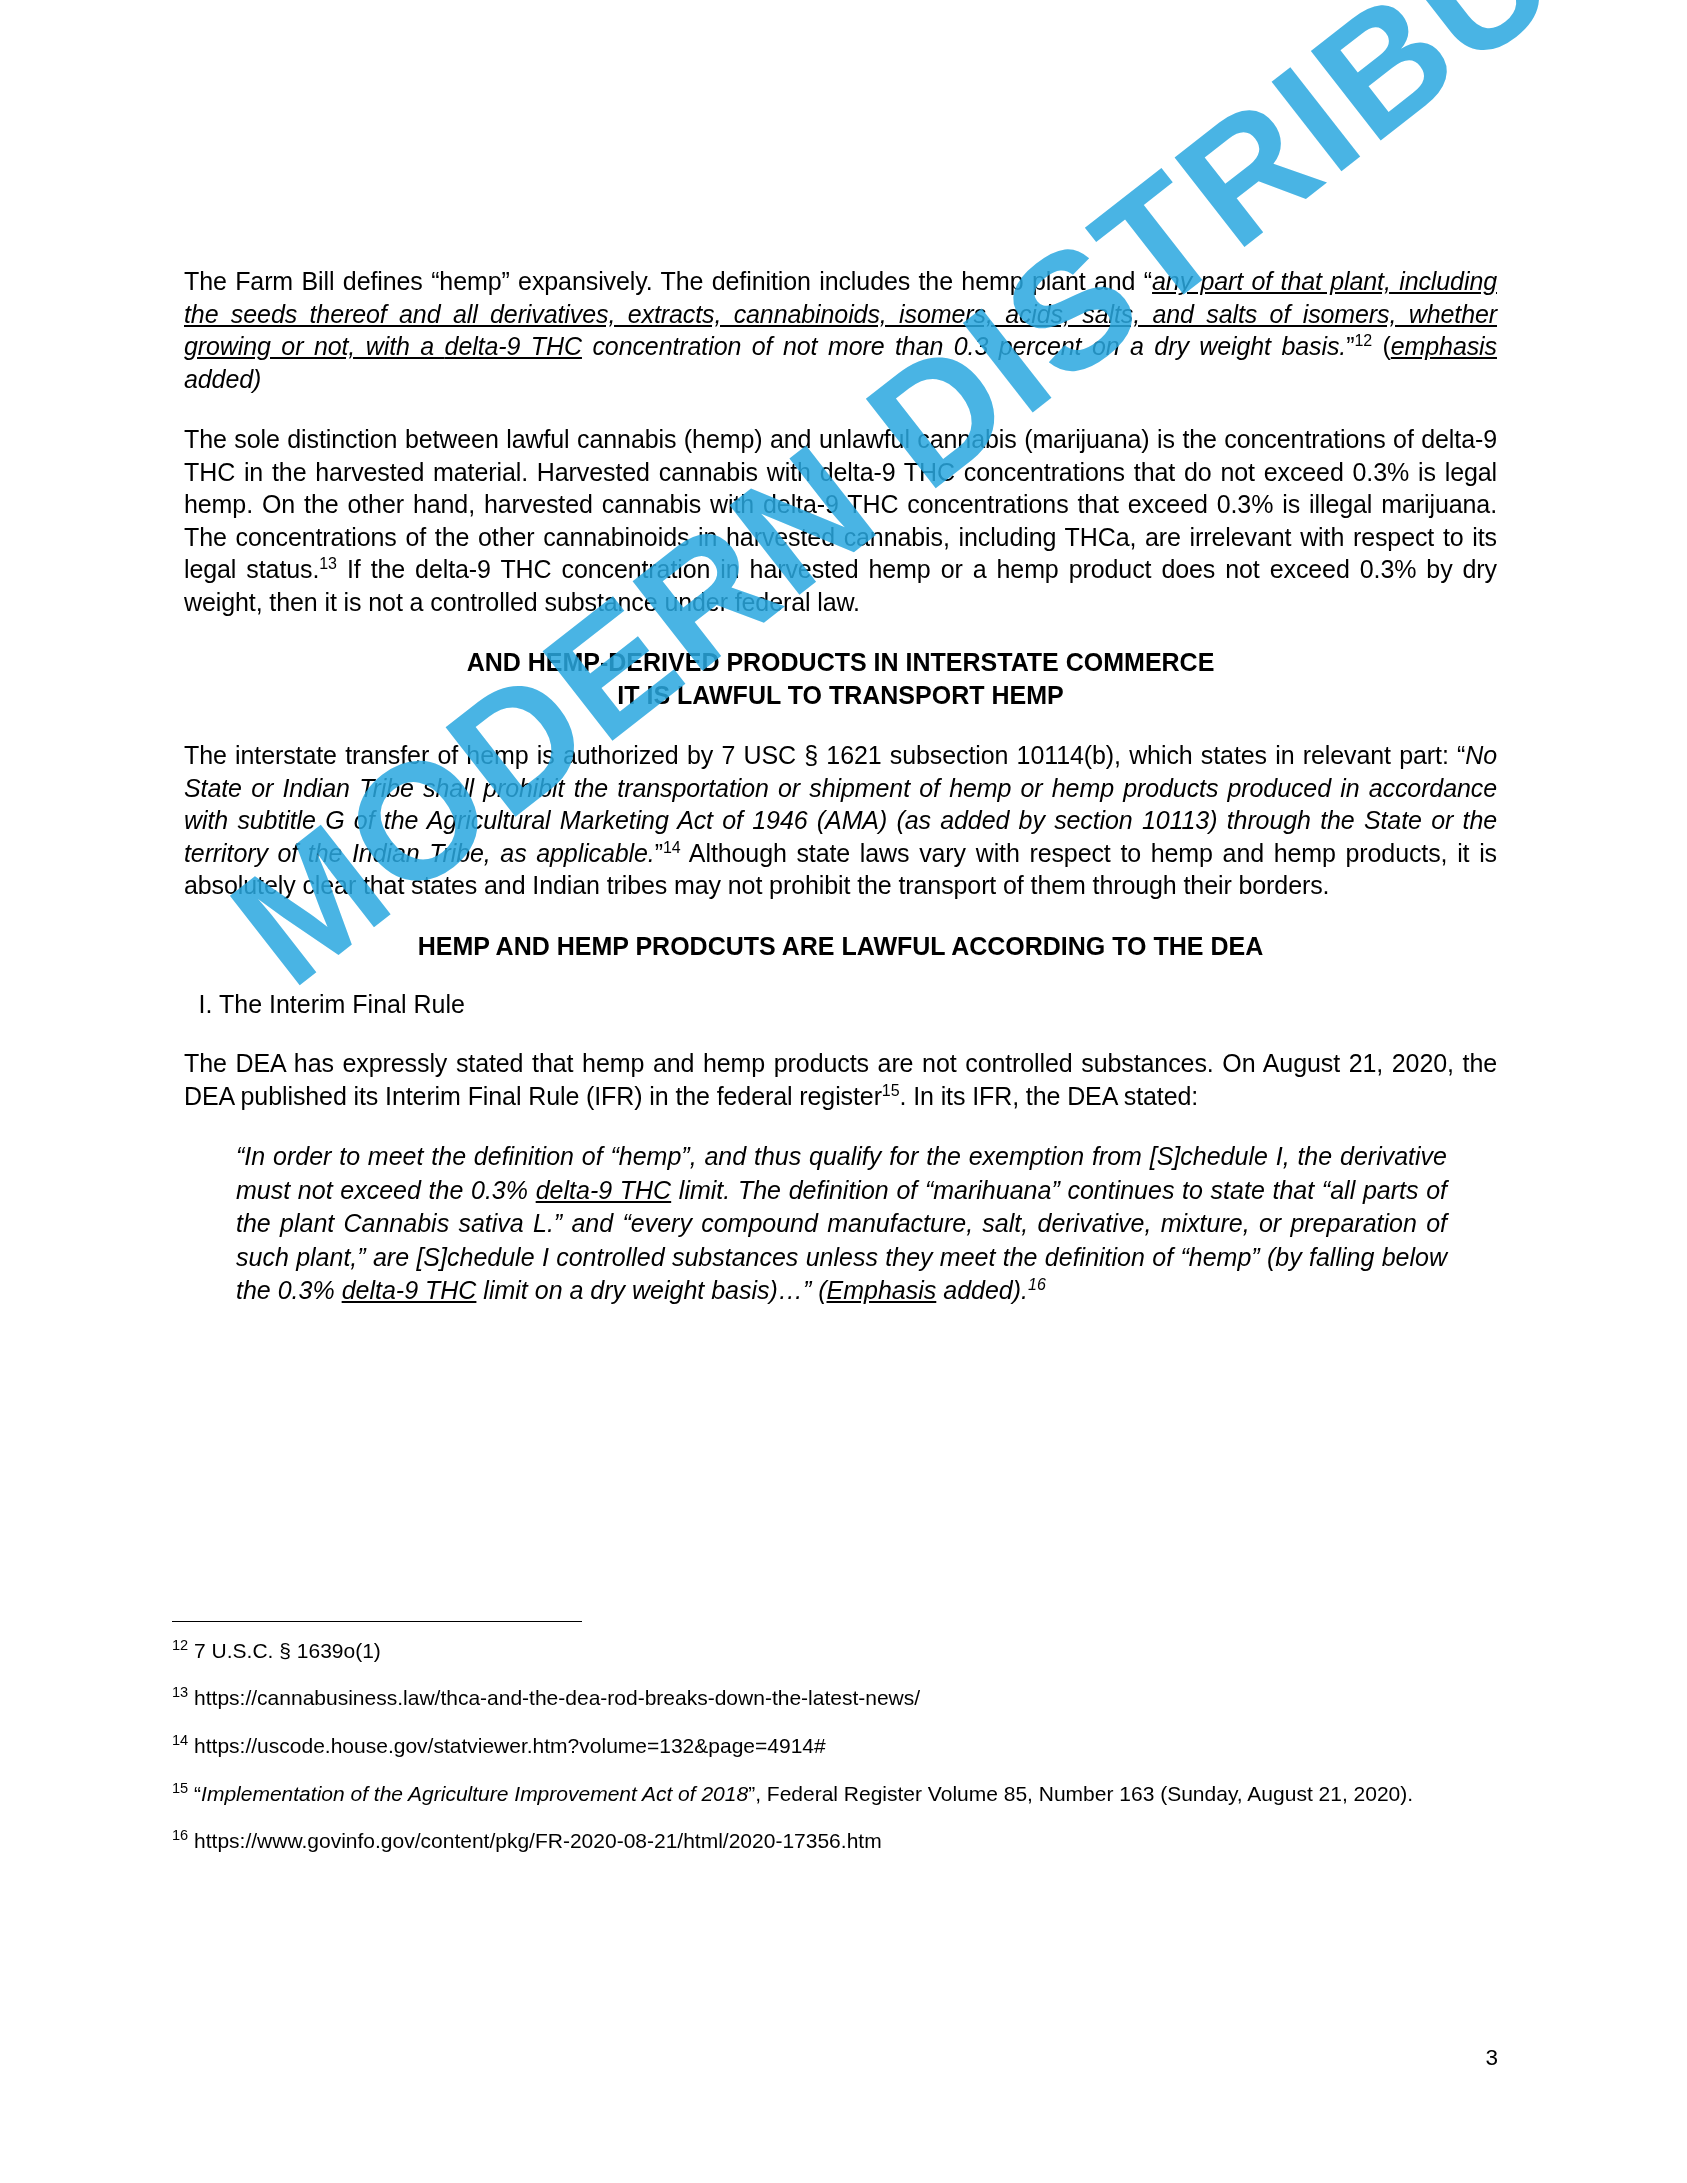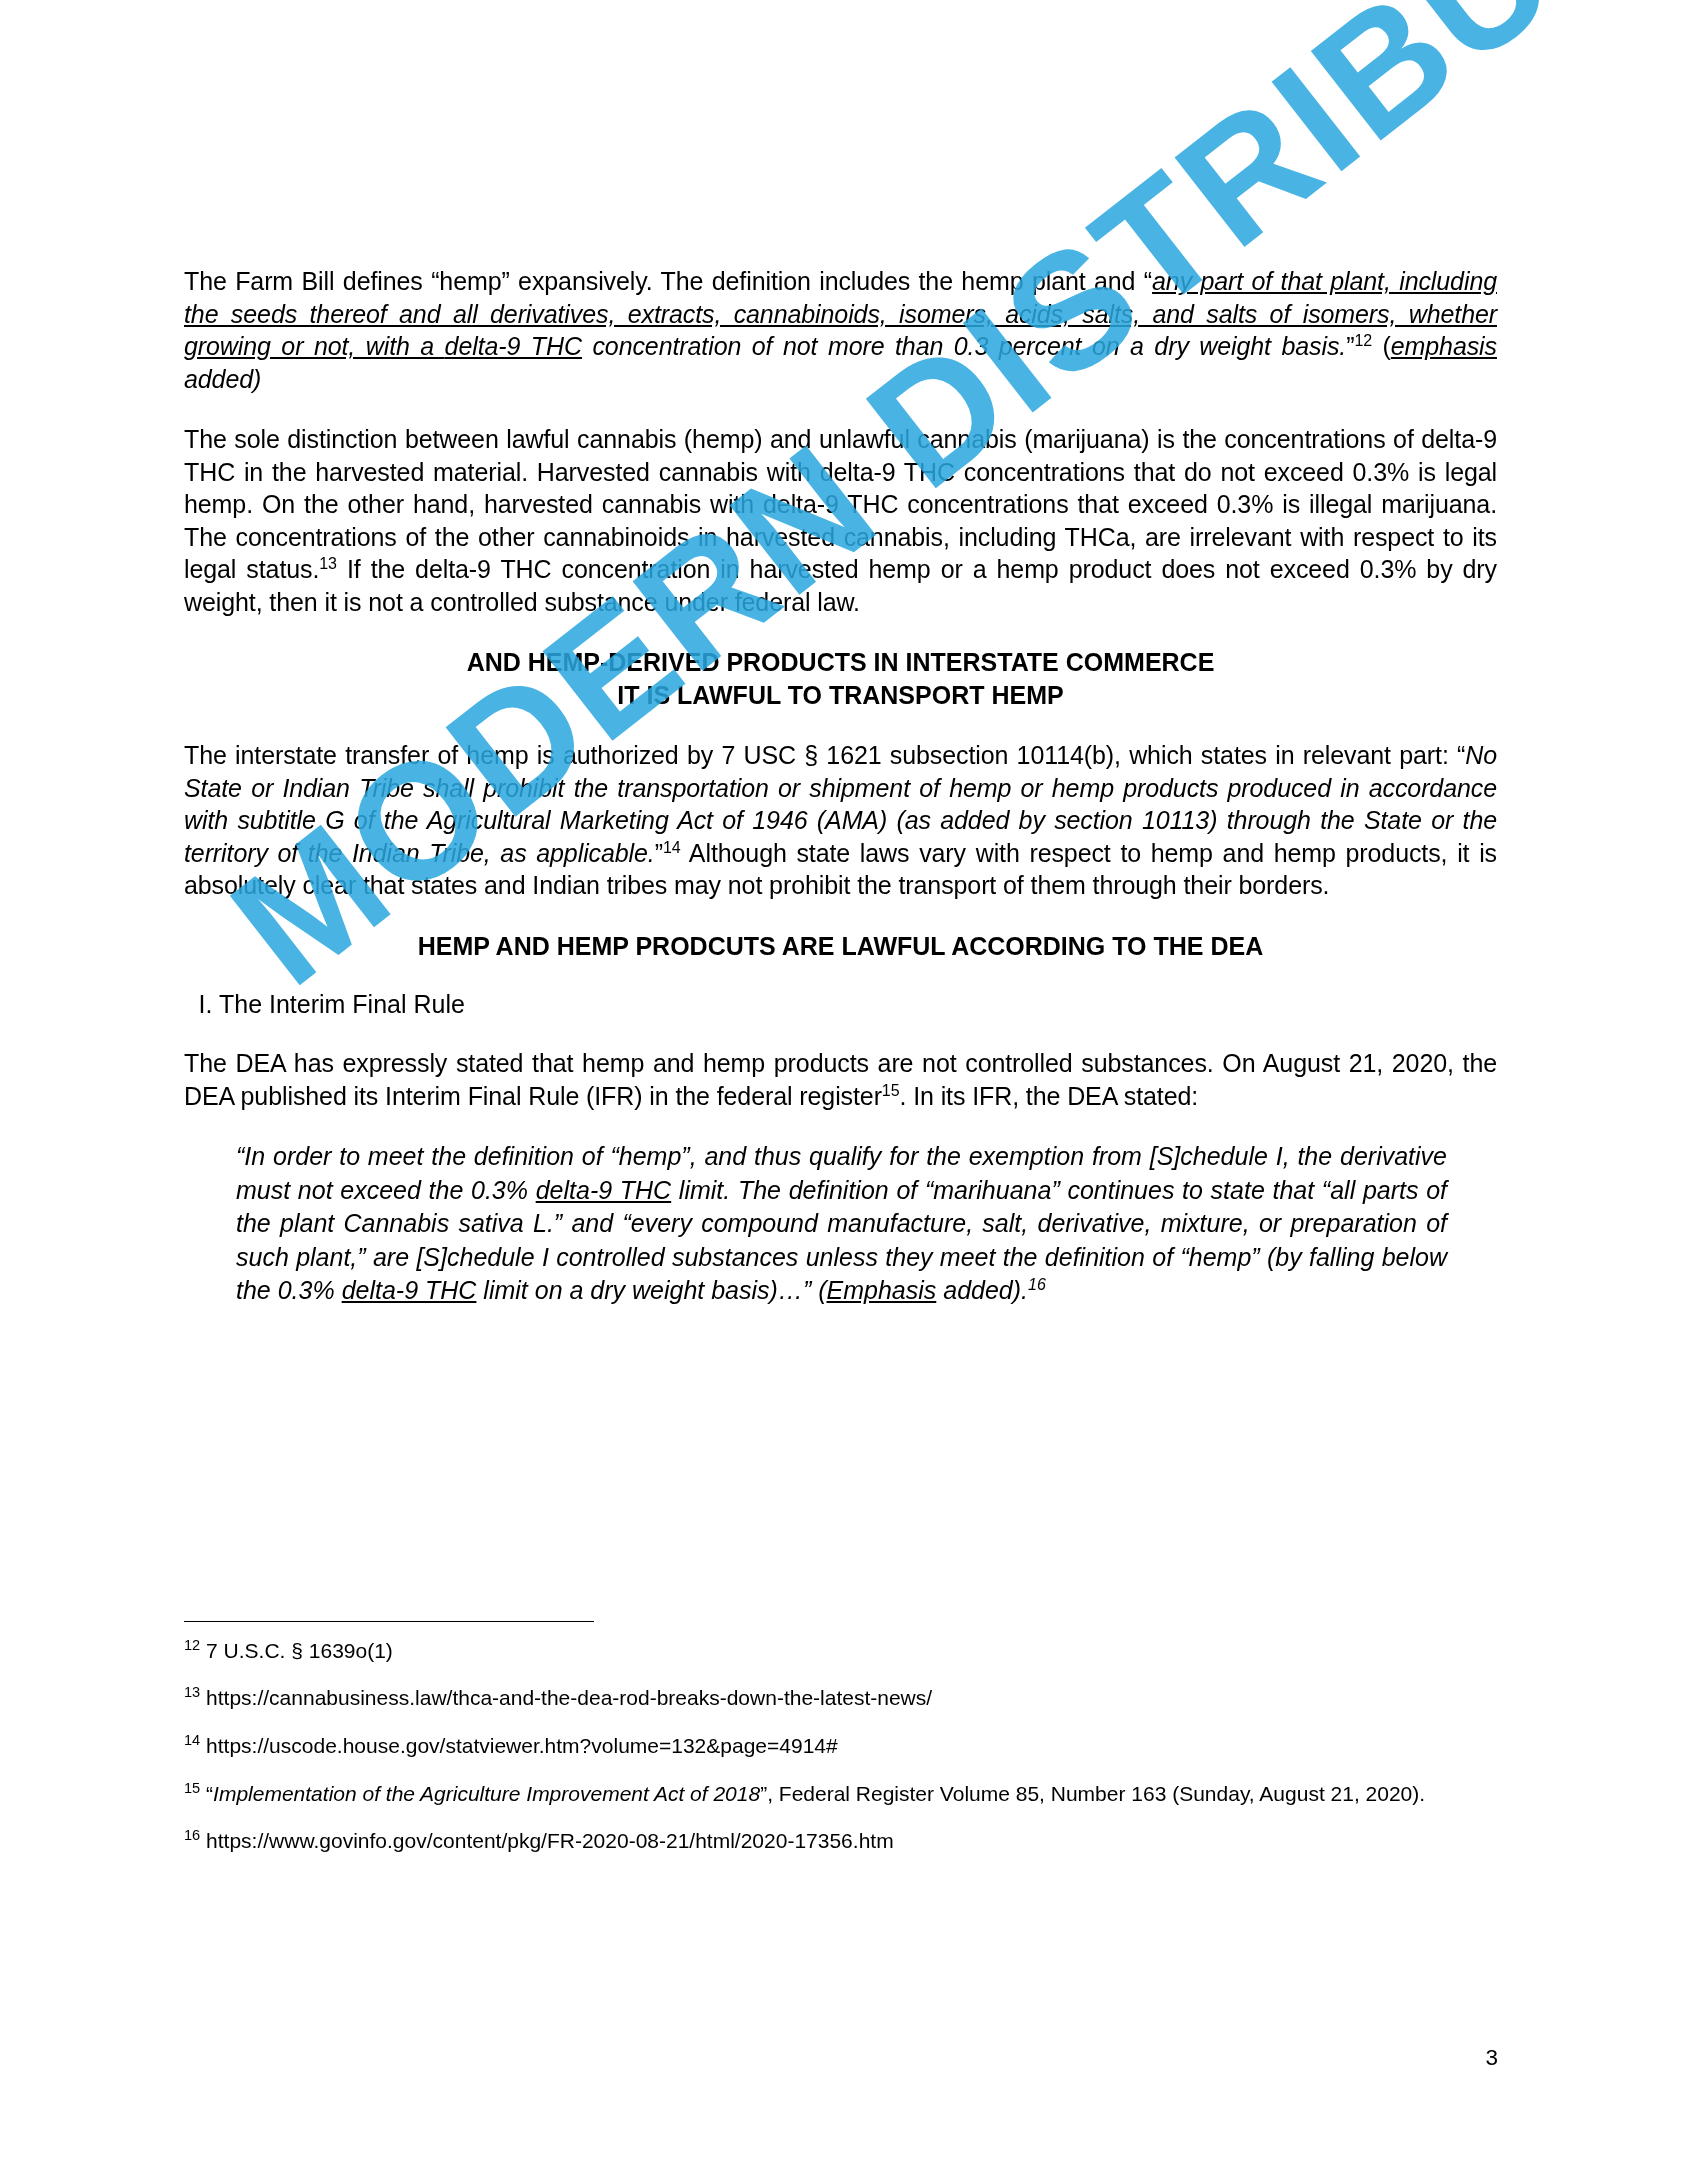--- a/index.html
+++ b/index.html
@@ -55,21 +55,21 @@
   .blockquote {
     margin: 0 0 0 52px;
     width: 1211px;
     font-style: italic;
     font-size: 25px;
     line-height: 1.34;
     text-align: justify;
   }
   .footnotes {
     position: absolute;
-    left: 184px;
+    left: 172px;
     top: 1621px;
     width: 1313px;
   }
   .fn-rule {
     width: 410px;
     height: 0;
     border-top: 1.3px solid #000;
     margin-bottom: 14.6px;
   }
   .fn {

